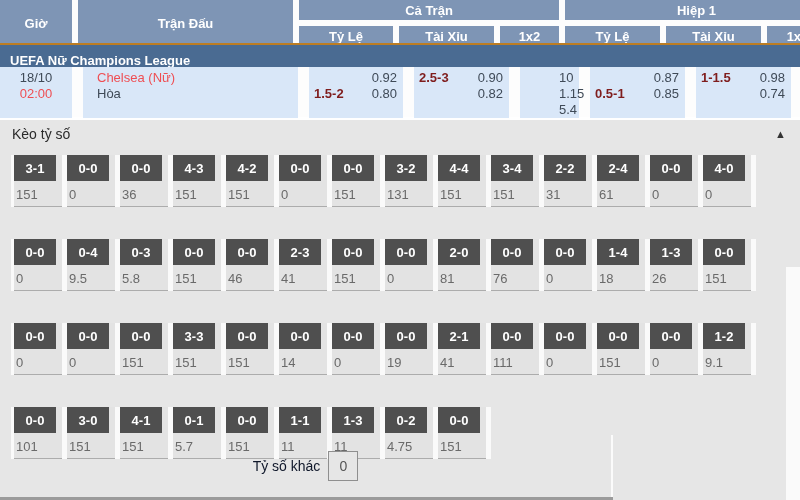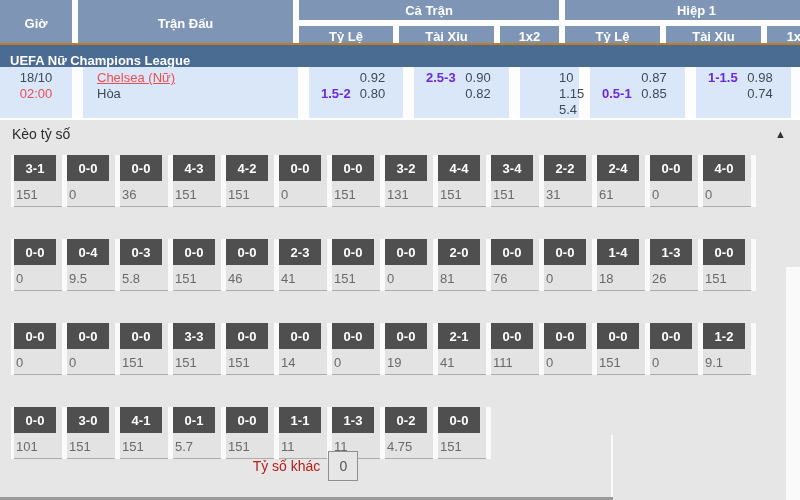--- a/index.html
+++ b/index.html
@@ -24,24 +24,24 @@
             color:#fff; font-size:13px; font-weight:bold; display:flex; align-items:center;
             padding-left:10px; }
 
   
   .mrow { position:absolute; top:67px; left:0; width:800px; height:50px; background:#fdfdfd;
           display:grid; grid-template-columns:72px 215px 94px 95px 59px 95px 95px 61px; gap:11px; }
   .mcell { background:#d9e7f8; font-size:13px; color:#3f4a57; position:relative; line-height:16px; }
   .m-time { text-align:center; padding-top:3px; }
   .m-time .tm { color:#ef4e53; }
   .m-teams { padding:3px 0 0 14px; }
-  .m-teams .away { color:#ef4e53;text-decoration:underline; }
-  .lines { text-align:center; padding:3px 6px 0 0;margin-left:39px; }
+  .m-teams .away { color:#ef4e53; }
+  .lines { text-align:right; padding:3px 6px 0 0;margin-left:39px; }
   .lines span { display:block; }
-  .lab { position:absolute; left:12px; color:#6d28d9; font-weight:bold; }
+  .lab { position:absolute; left:5px; color:#7f1d1d; font-weight:bold; }
   .lab-l1 { top:3px; } .lab-l2 { top:19px; }
 
   
   .panel { position:absolute; top:120px; left:0; width:800px; height:380px; background:#e6e6e6; }
   .panel-hd { height:27px; display:flex; align-items:center; justify-content:space-between;
               padding:0 14px 0 12px; }
   .panel-title { font-size:14px; color:#2b2b2b; }
   .collapse { font-size:11px; color:#333; cursor:pointer; }
   .grid { padding-left:11px; }
   .sc-row { display:flex; padding-top:8px; margin-bottom:24px; height:60px; }
@@ -49,21 +49,21 @@
         border-bottom-width:6px; position:relative; cursor:pointer; }
   .sc:first-child { border-left:3px solid #fafafa; width:56px; }
   .sc::after { content:""; position:absolute; left:0; right:0; bottom:0; height:1px; background:#acacac; }
   .sc-box { height:26px; width:calc(100% - 6px); background:#4f4f4f; color:#fff; font-size:13px;
             font-weight:bold; display:flex; align-items:center; justify-content:center; }
   .sc-odds { margin-top:6px; font-size:13px; color:#6a6a6a; padding-left:2px; }
   .gutter { position:absolute; top:147px; left:786px; width:14px; height:276px; background:#fafafa; }
 
   .other-row { position:absolute; top:315px; left:0; width:613px; height:62px;
                border-right:2px solid #fbfbfb; display:flex; align-items:center; justify-content:center; }
-  .other-label { font-size:14px; color:#b91c1c; margin-right:8px; }
+  .other-label { font-size:14px; color:#0f172a; margin-right:8px; }
   .other-box { width:30px; height:30px; border:1px solid #8f8f8f; background:#e6e6e6;
                display:flex; align-items:center; justify-content:center; font-size:14px; color:#555; }
   .hscroll { position:absolute; top:377px; left:0; width:613px; height:3px; background:#9b9b9b; }
 </style>
 </head>
 <body>
 
 <div id="app">
 
   <div class="hdr">

